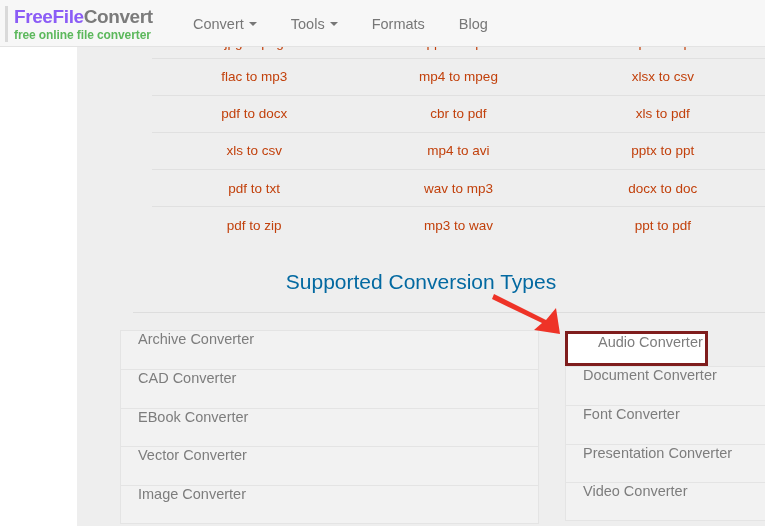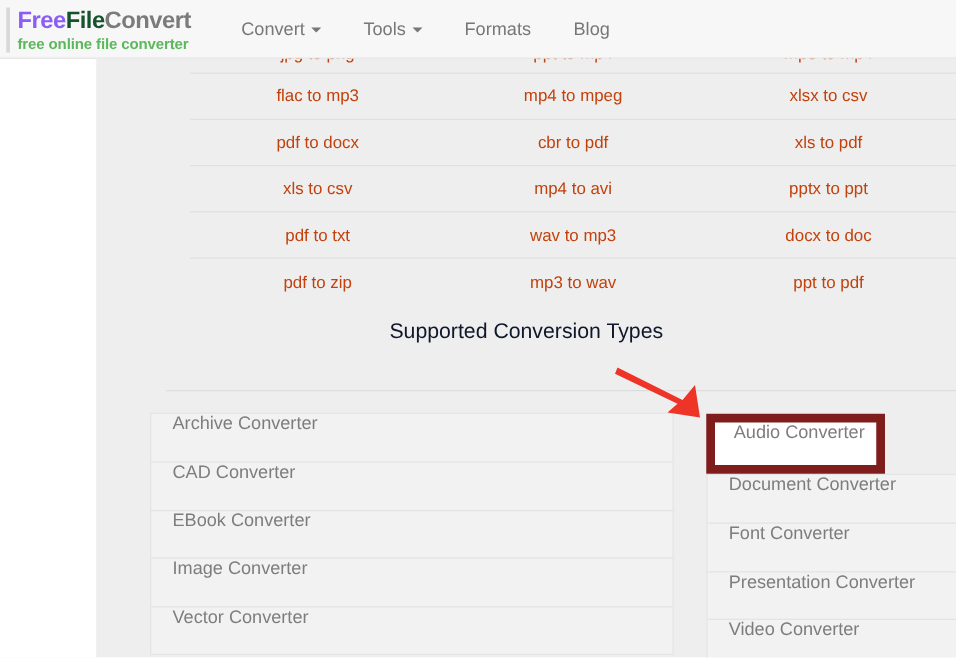--- a/index.html
+++ b/index.html
@@ -45,21 +45,21 @@
     justify-content: center;
     line-height: 1;
   }
   #logo .brand {
     font-size: 19px;
     font-weight: bold;
     letter-spacing: -0.4px;
     white-space: nowrap;
   }
   #logo .brand .g1 { color: #8b5cf6; }
-  #logo .brand .g2 { color: #14532d; }
+  #logo .brand .g2 { color: #8b5cf6; }
   #logo .brand .g3 { color: #7b7b7b; }
   #logo .tagline {
     margin-top: 3px;
     font-size: 12px;
     font-weight: bold;
     color: #5cb85c;
     letter-spacing: -0.1px;
     white-space: nowrap;
   }
 
@@ -133,25 +133,25 @@
   #conv-table a {
     color: #c2410c;
     text-decoration: none;
     cursor: pointer;
   }
 
   
   #section-heading {
     position: absolute;
     left: 0;
-    top: 208px;          
+    top: 223px;          
     width: 688px;
     text-align: center;
-    font-size: 17px;
-    color: #0f172a;
+    font-size: 21px;
+    color: #0369a1;
   }
 
   #divider {
     position: absolute;
     left: 56px;     
     top: 265px;     
     width: 632px;
     height: 1px;
     background: #dddddd;
   }
@@ -175,25 +175,25 @@
     border: 1px solid #e4e4e4;
     border-bottom: none;
     cursor: pointer;
     white-space: nowrap;
   }
   .type-item:last-child { border-bottom: 1px solid #e4e4e4; }
 
   
   .type-item.highlight {
     background: #ffffff;
-    border: 7px solid #7f1d1d;
+    border: 3px solid #7f1d1d;
     position: relative;
     z-index: 4;
-    padding-left: 15px;
-    height: 48px;
+    padding-left: 30px;
+    height: 35px;
     margin-top: 1px;
     width: 143px;
   }
 
   
   #arrow-annotation {
     position: absolute;
     left: 484px;
     top: 290px;
     width: 90px;
@@ -293,24 +293,24 @@
       <div class="type-item">
         <span>Archive Converter</span>
       </div>
       <div class="type-item">
         <span>CAD Converter</span>
       </div>
       <div class="type-item">
         <span>EBook Converter</span>
       </div>
       <div class="type-item">
+        <span>Vector Converter</span>
+      </div>
+      <div class="type-item">
         <span>Image Converter</span>
-      </div>
-      <div class="type-item">
-        <span>Vector Converter</span>
       </div>
     </div>
 
     <div id="col-right" class="type-col">
       <div class="type-item highlight">
         <span>Audio Converter</span>
       </div>
       <div class="type-item">
         <span>Document Converter</span>
       </div>

